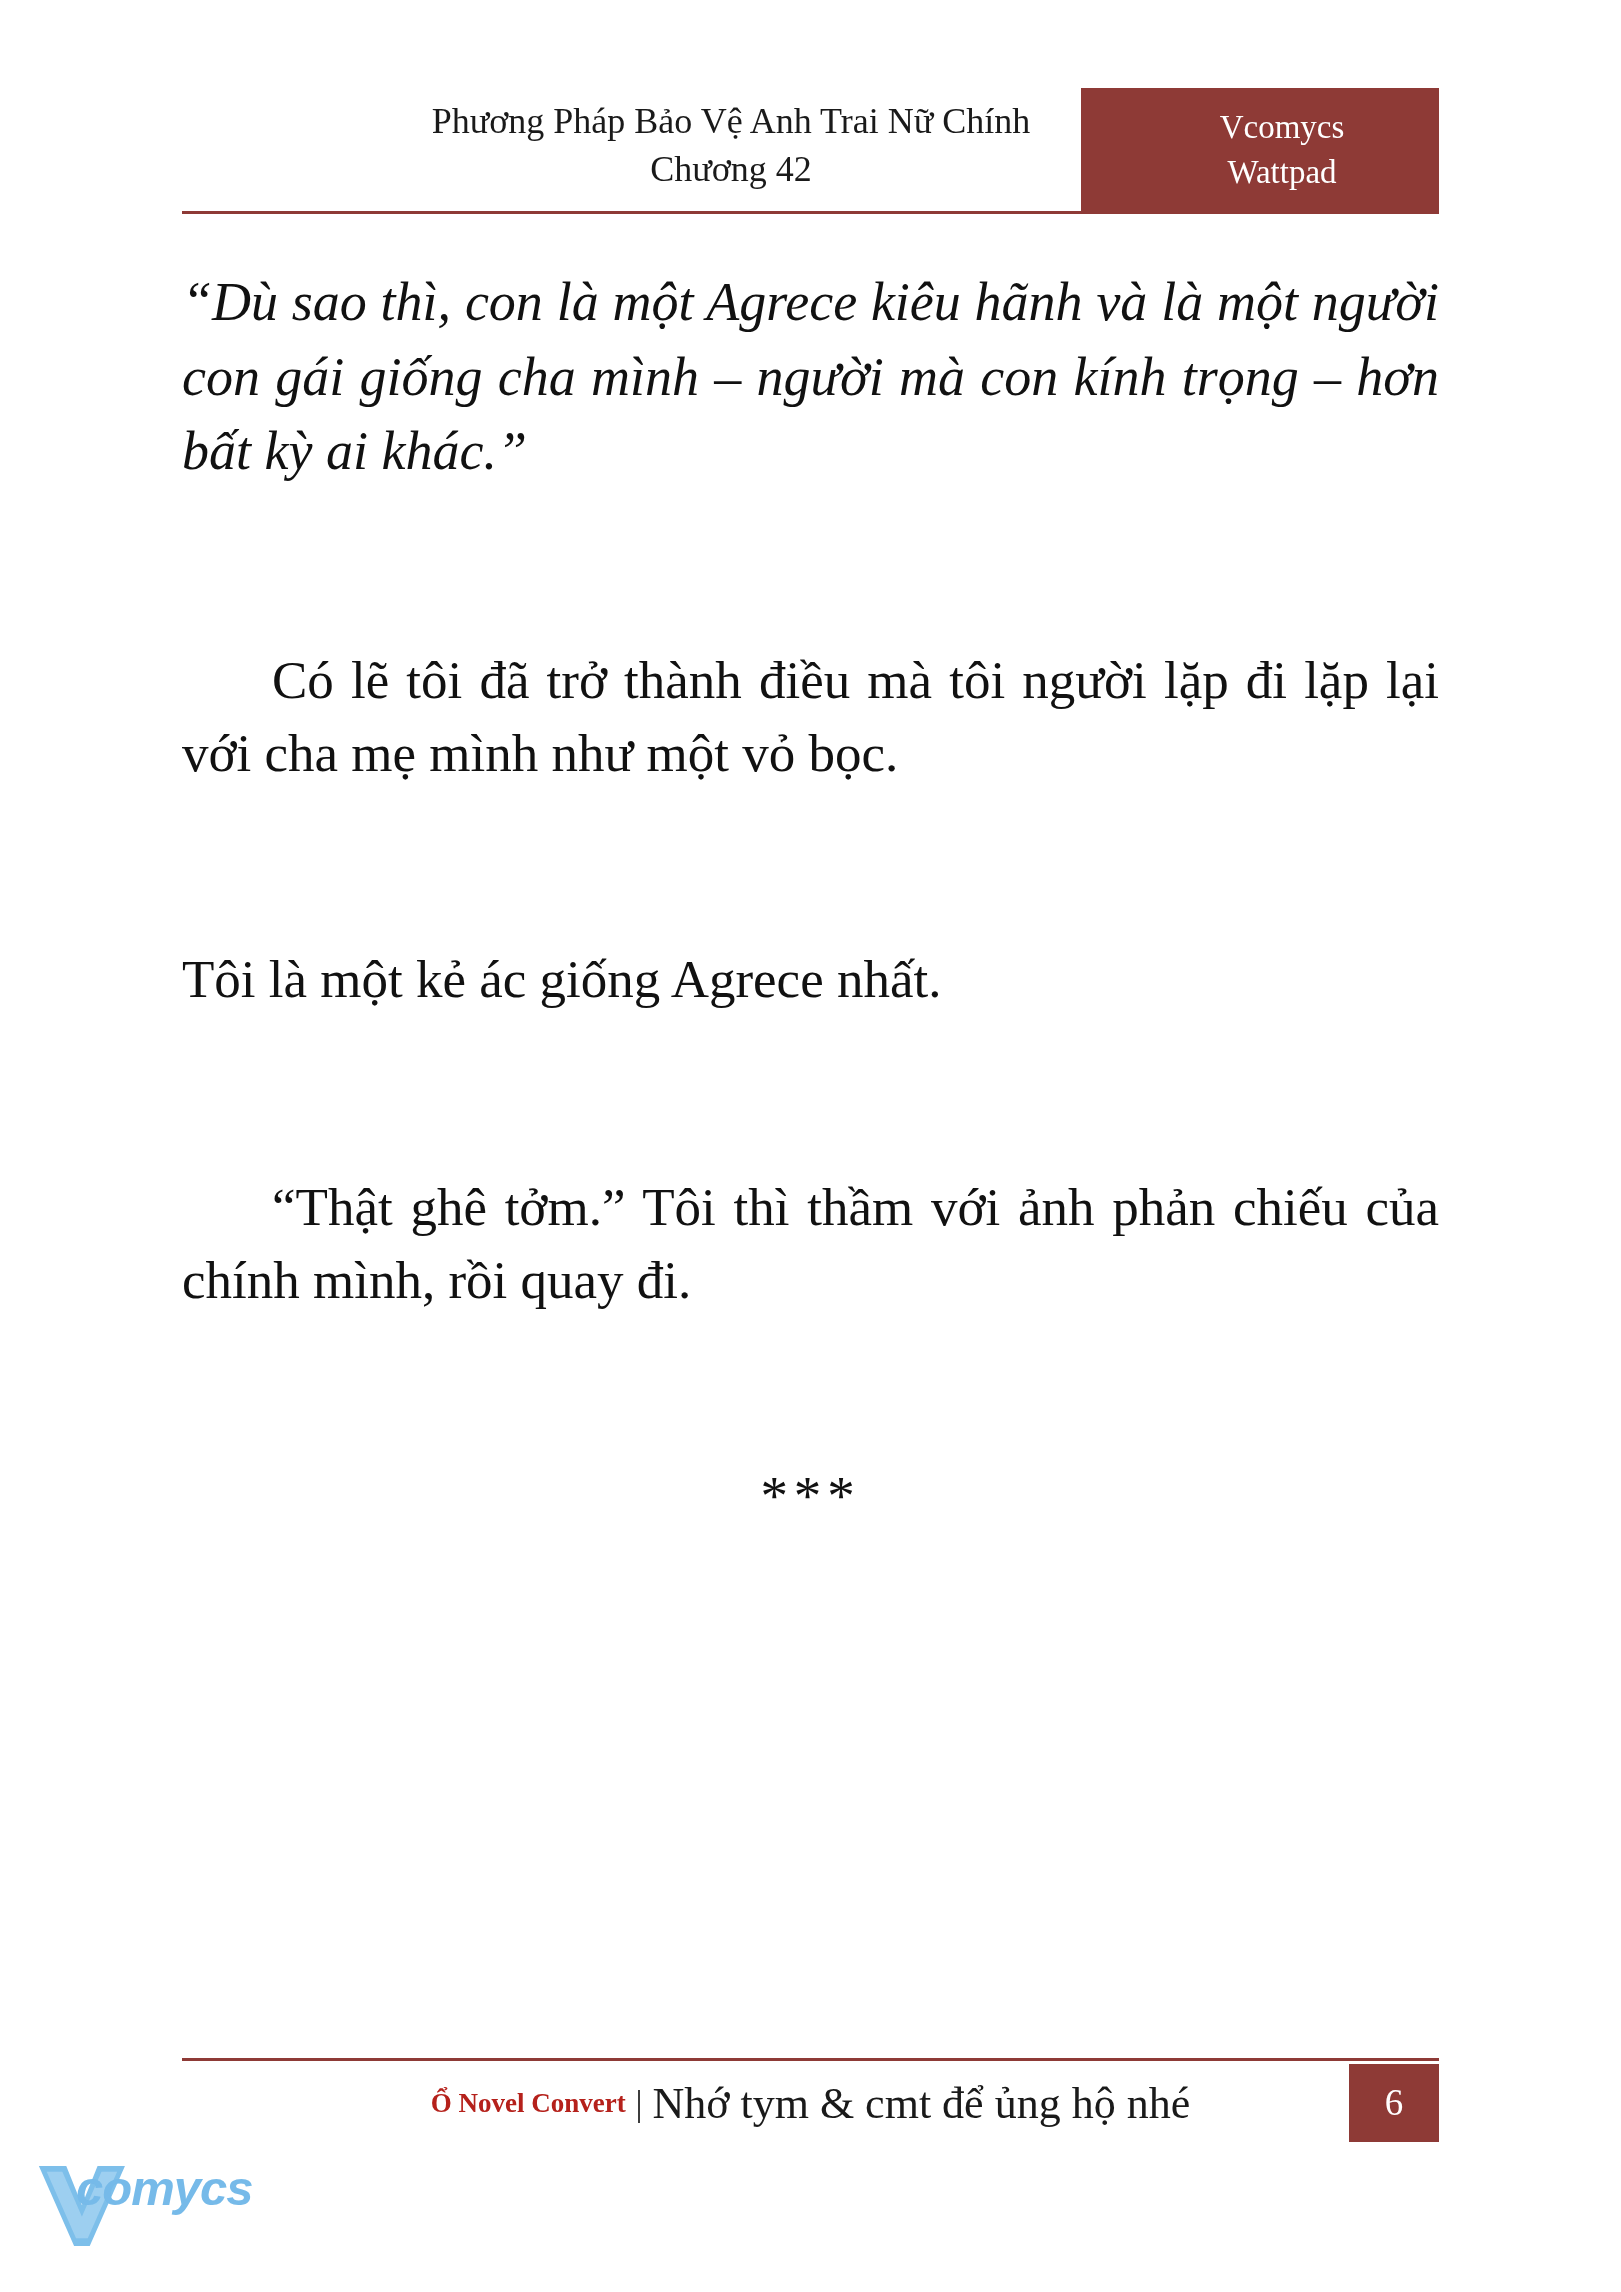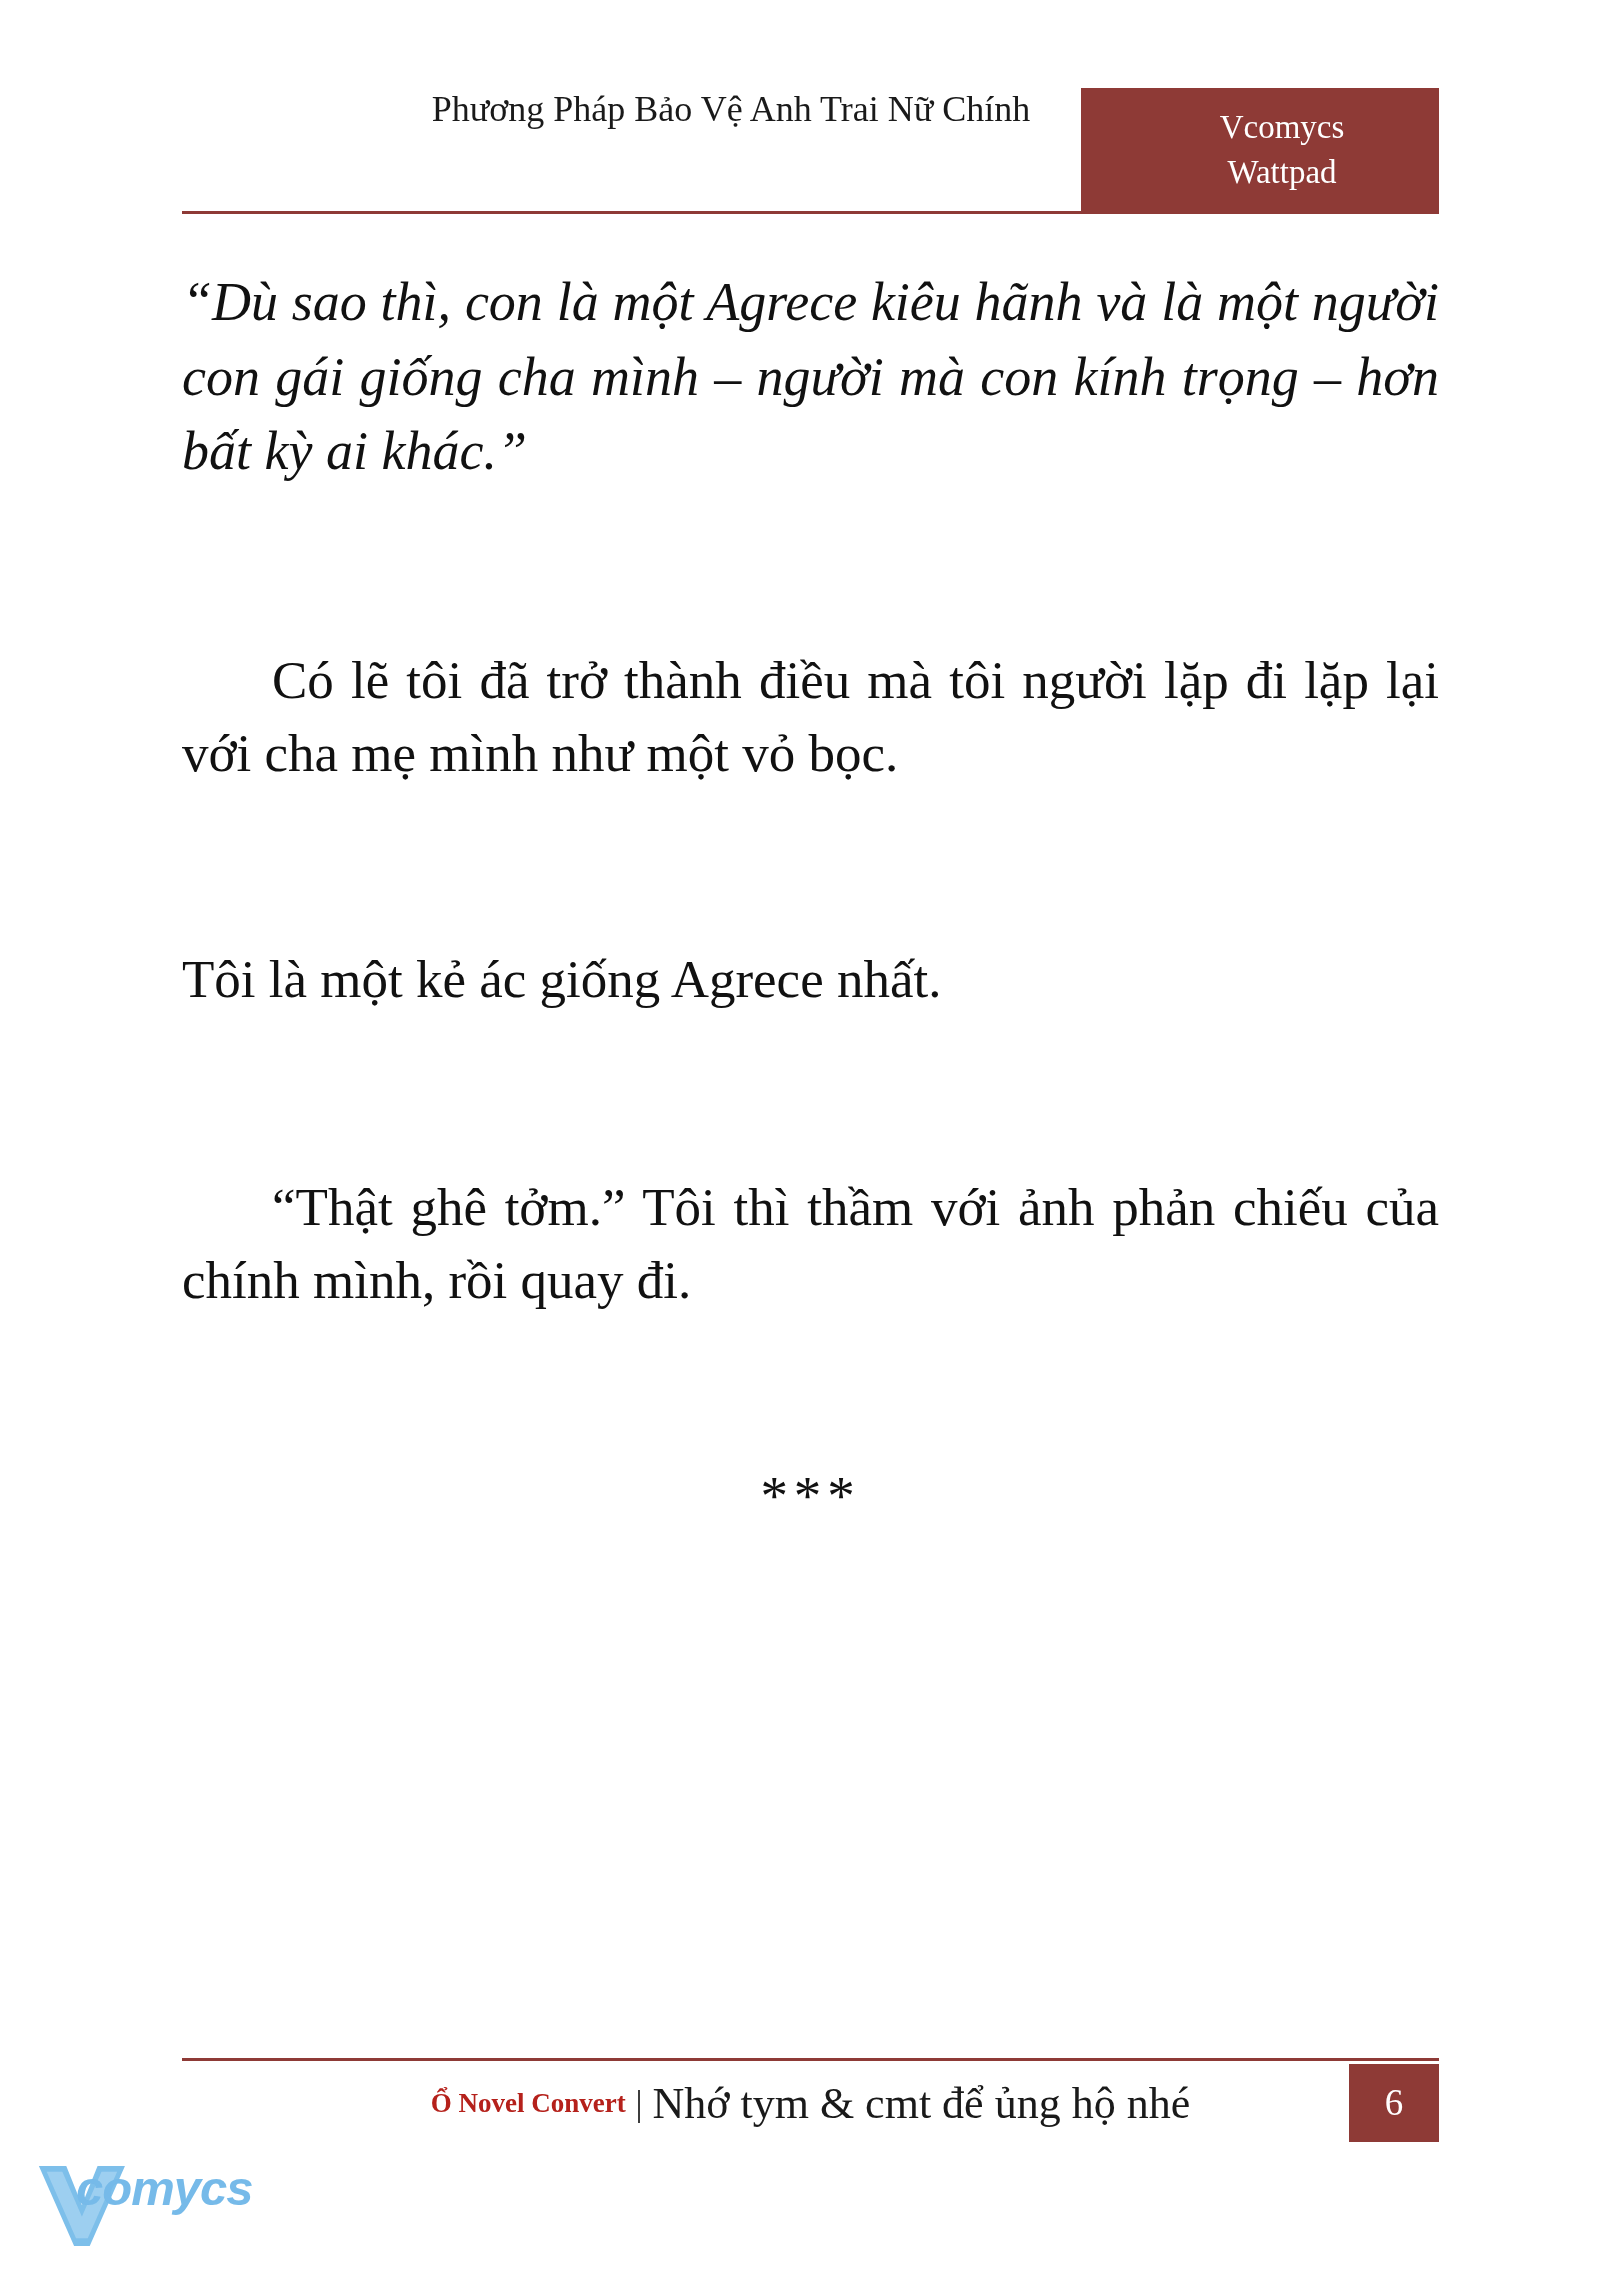--- a/index.html
+++ b/index.html
@@ -28,21 +28,21 @@
     position: absolute;
     left: 0;
     top: 125px;
     width: 1257px;
     height: 2.9px;
     background: #8e3a36;
   }
   .header-title-block {
     position: absolute;
     left: 0;
-    top: 0;
+    top: 12px;
     width: 1098px;
     text-align: center;
     font-size: 36px;
     line-height: 1.32;
     color: #1a1a1a;
   }
   .header-title-line {
     display: block;
     white-space: nowrap;
   }
@@ -179,20 +179,21 @@
   }
 </style>
 </head>
 <body>
 
 <div class="page">
 
   <div class="header">
     <div class="header-title-block">
       <span class="header-title-line">Phương Pháp Bảo Vệ Anh Trai Nữ Chính</span>
+      <span class="header-title-line">Chương 42</span>
     </div>
     <div class="header-tag">
       <span>Vcomycs</span>
       <span>Wattpad</span>
     </div>
     <div class="header-rule"></div>
   </div>
 
   <div class="body-area">
     <p class="para quote-italic">“Dù sao thì, con là một Agrece kiêu hãnh và là một người con gái giống cha mình – người mà con kính trọng – hơn bất kỳ ai khác.”</p>

